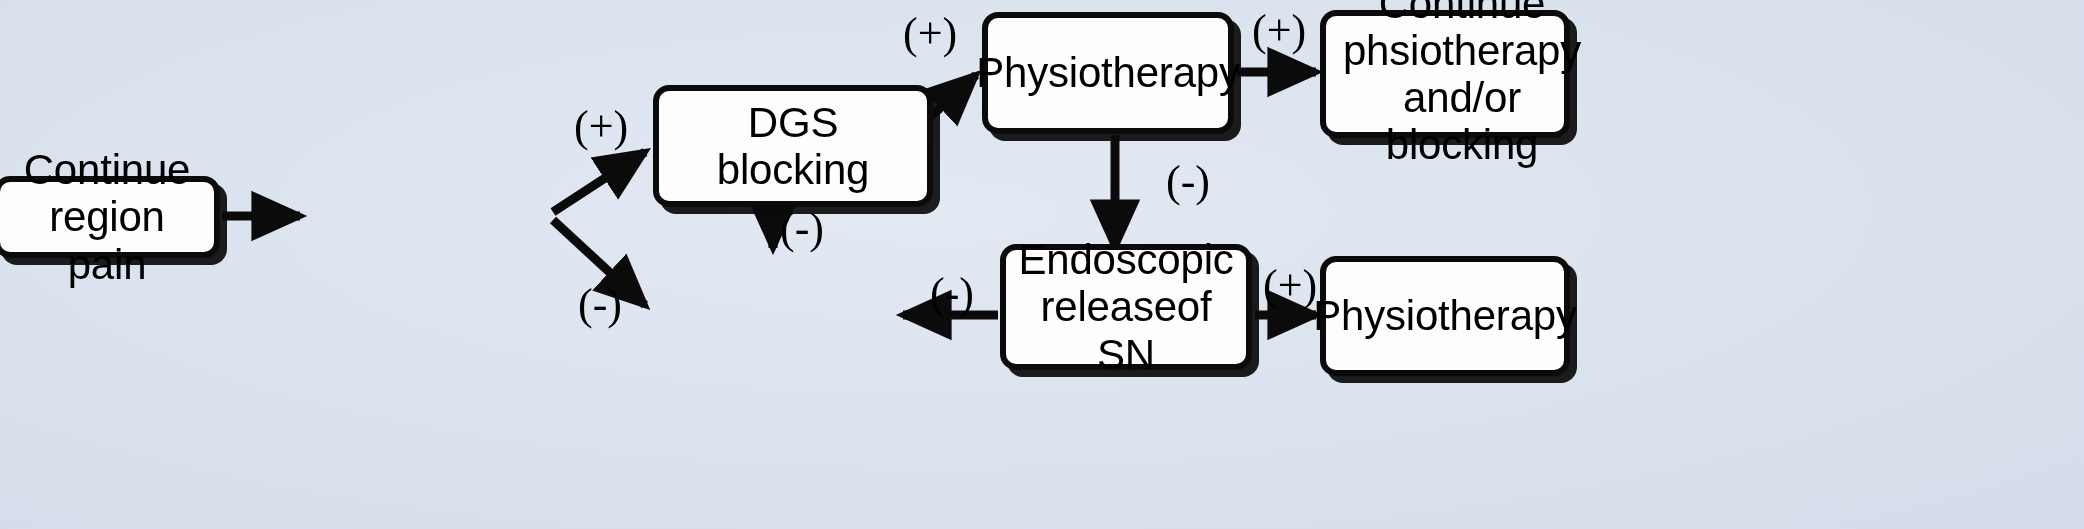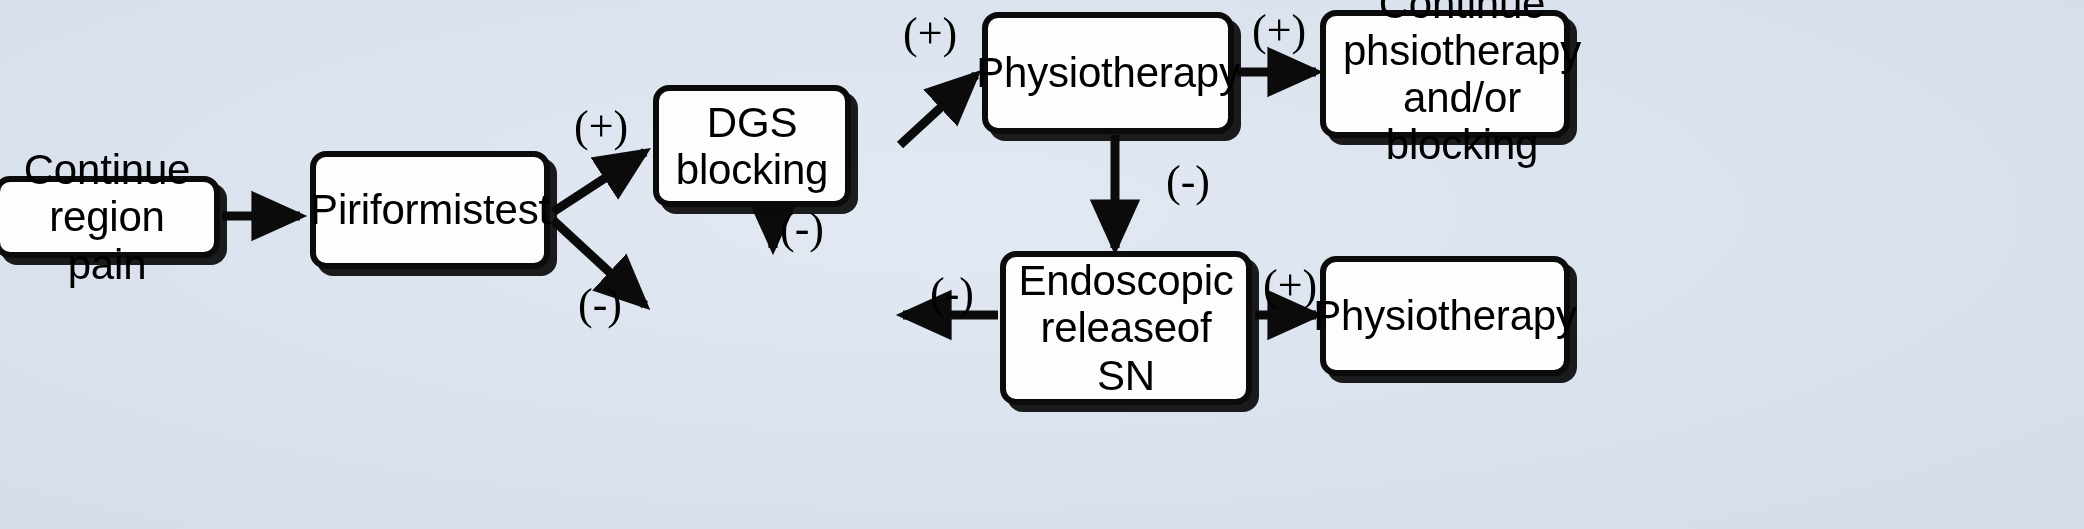--- a/index.html
+++ b/index.html
@@ -87,41 +87,38 @@
 
       <line x1="1255" y1="315" x2="1316" y2="315"></line>
     </g>
   </svg>
 
   <div class="node" style="left:-6px; top:176px; width:226px; height:82px;">
     <span class="label">Continue region
 pain</span>
   </div>
 
-  <div class="node" style="left:310px; top:151px; width:240px; height:118px;">
-    <span class="label">Piriformistest</span>
-  </div>
 
-  <div class="node" style="left:653px; top:85px; width:198px; height:122px;">
+  <div class="node" style="left:653px; top:85px; width:280px; height:122px;">
     <span class="label">DGS
 blocking</span>
   </div>
 
 
   <div class="node" style="left:982px; top:12px; width:252px; height:122px;">
     <span class="label">Physiotherapy</span>
   </div>
 
   <div class="node" style="left:1320px; top:10px; width:250px; height:128px;padding-left:42px;">
     <span class="label">Continue
 phsiotherapy
 and/or blocking</span>
   </div>
 
-  <div class="node" style="left:1000px; top:251px; width:252px; height:154px;">
+  <div class="node" style="left:1000px; top:244px; width:252px; height:126px;">
     <span class="label">Endoscopic
 releaseof SN</span>
   </div>
 
   <div class="node" style="left:1320px; top:256px; width:250px; height:120px;">
     <span class="label">Physiotherapy</span>
   </div>
 
   <div class="sign" style="left:574px; top:105px;">(+)</div>
 

